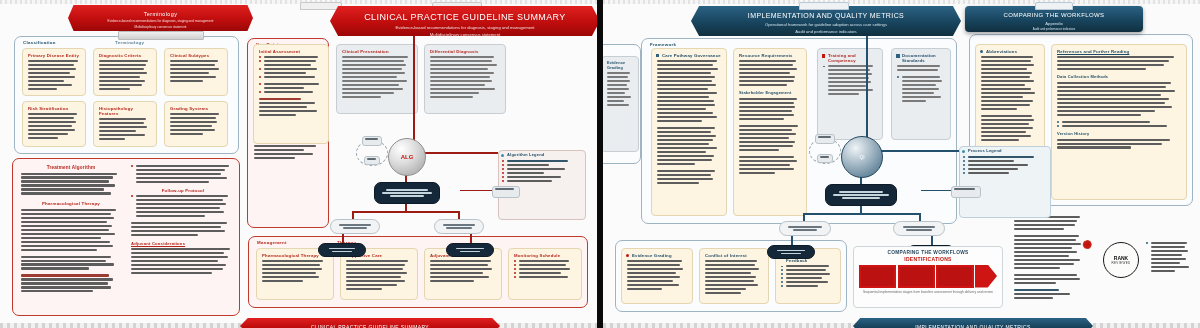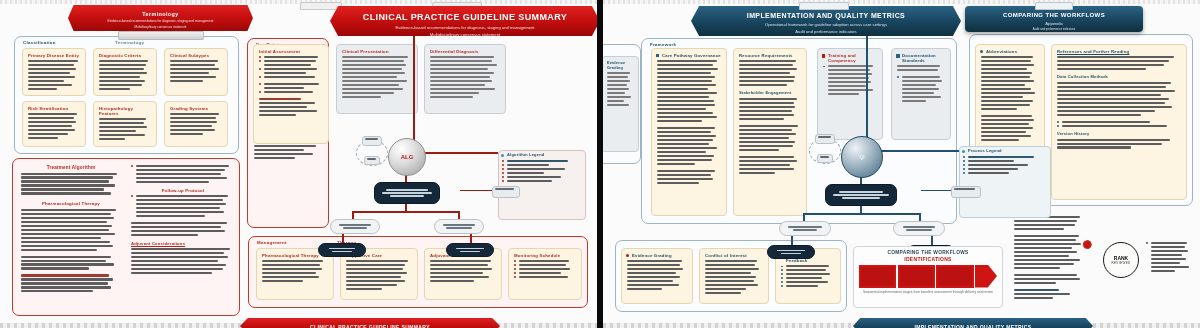--- a/index.html
+++ b/index.html
@@ -23,21 +23,21 @@
   .edge-bot{position:absolute;bottom:0;left:0;right:0;height:5px;
     background:repeating-linear-gradient(90deg,#c9c9c9 0 3px,#eee 3px 7px);opacity:.8;}
 
   
   .banner{position:absolute;z-index:30;text-align:center;
     padding:6px 26px;box-sizing:border-box;
     clip-path:polygon(3% 0,97% 0,100% 50%,97% 100%,3% 100%,0 50%);
     box-shadow:0 2px 4px rgba(0,0,0,.35);}
   .banner.red{background:linear-gradient(180deg,#e02020 0%,#c00d0d 55%,#9c0707 100%);}
   .banner.navy{background:linear-gradient(180deg,#2b6283 0%,#18445e 55%,#10303f 100%);}
-  .banner .b-title{font-size:7.5px;font-weight:bold;color:#fff;letter-spacing:.4px;
+  .banner .b-title{font-size:7.5px;font-weight:normal;color:#fff;letter-spacing:.4px;
     filter:blur(.55px);line-height:1.25;}
   .banner .b-sub{font-size:4.2px;color:#f4dada;filter:blur(.7px);line-height:1.35;margin-top:1.5px;}
   .banner.navy .b-sub{color:#cfe0ea;}
   .banner-stub{position:absolute;z-index:29;height:7px;border-radius:1px;
     background:linear-gradient(180deg,#efefef,#cfcfcf);border:1px solid #bbb;}
 
   
   .tab{position:absolute;z-index:31;height:6px;border-radius:2px 2px 0 0;}
   .tab.red{background:#f0f0f0;border:1px solid #c9c9c9;}
   .tab.navy{background:#eef2f5;border:1px solid #b9c8d2;}

